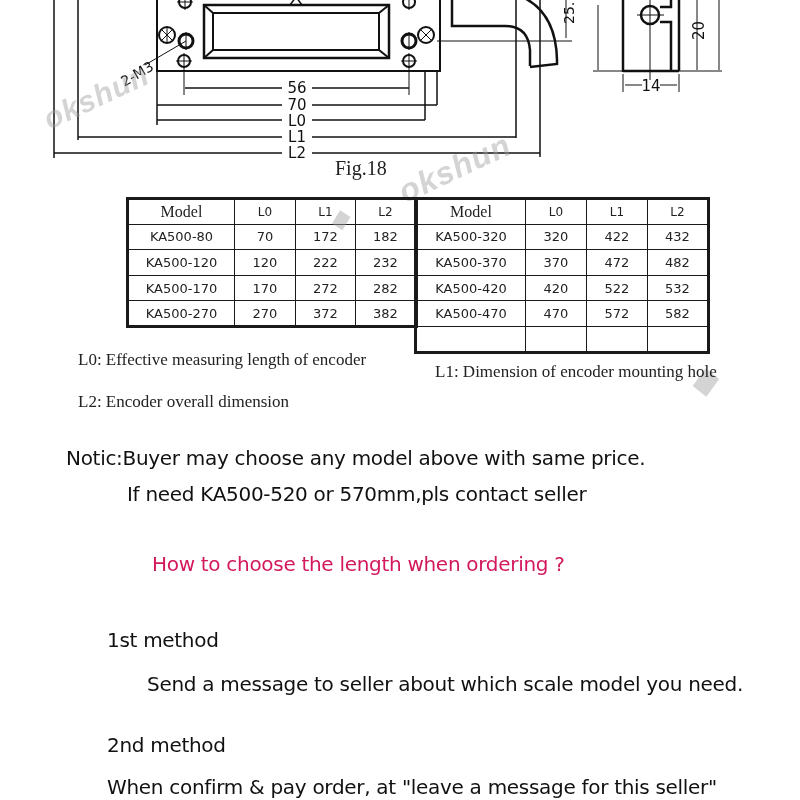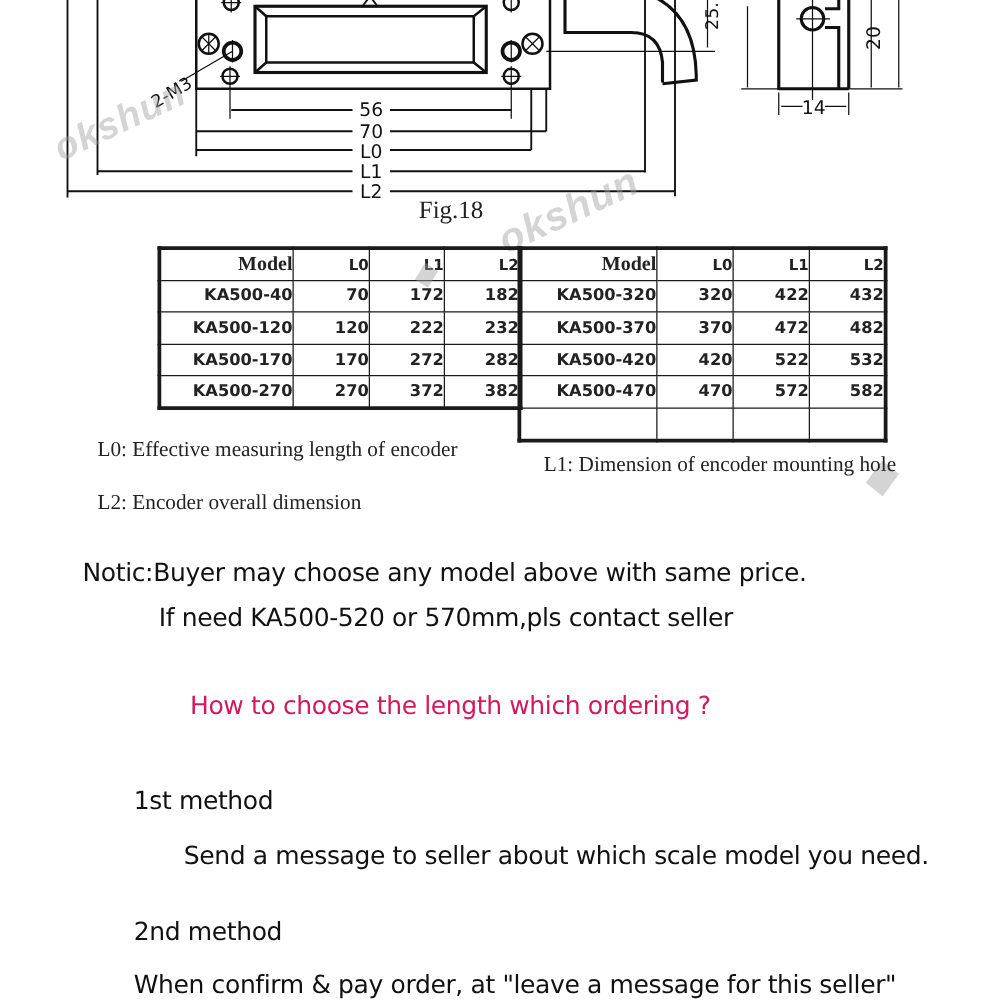--- a/index.html
+++ b/index.html
@@ -6,21 +6,21 @@
     html, body { width: 800px; height: 800px; background: #ffffff; overflow: hidden; }
     body { position: relative; font-family: "DejaVu Sans", sans-serif; color: #1a1a1a; }
 
     #drawing { position: absolute; left: 0; top: 0; width: 800px; height: 190px; }
     .watermark { position: absolute; font-family: "Liberation Sans", sans-serif; font-weight: bold; font-style: italic;
       color: rgba(160,160,160,0.45); letter-spacing: 1px; }
     .fig-label { position: absolute; left: 335px; top: 157px; font-family: "Liberation Serif", serif; font-size: 20px; color: #222; }
 
     .spec-table { position: absolute; top: 197px; border-collapse: collapse; border: 3px solid #1a1a1a;
       font-family: "DejaVu Sans", sans-serif; font-size: 13px; }
-    .spec-table td, .spec-table th { border: 1.5px solid #1a1a1a; text-align: right; height: 25.6px; font-weight: bold; color: #222; }
+    .spec-table td, .spec-table th { border: 1.5px solid #1a1a1a; text-align: center; height: 25.6px; font-weight: normal; color: #222; }
     .spec-table th.model-h { font-family: "Liberation Serif", serif; font-size: 16px; }
     .spec-table th.dim-h { font-size: 12px; }
     #table-left { left: 126px; }
     #table-left .c-model { width: 107px; } #table-left .c-l0 { width: 61px; } #table-left .c-l1 { width: 60px; } #table-left .c-l2 { width: 61px; }
     #table-right { left: 414px; }
     #table-right .c-model { width: 110px; } #table-right .c-l0 { width: 61px; } #table-right .c-l1 { width: 61px; } #table-right .c-l2 { width: 61px; }
 
     .legend-line { position: absolute; font-family: "Liberation Serif", serif; font-size: 17px; color: #222; white-space: nowrap; }
 
     .body-text { position: absolute; font-family: "DejaVu Sans", sans-serif; font-size: 20px; color: #111; white-space: nowrap; letter-spacing: -0.3px; }
@@ -140,21 +140,21 @@
 
 <table class="spec-table" id="table-left">
   <tbody>
       <tr>
     <th class="model-h c-model">Model</th>
     <th class="dim-h c-l0">L0</th>
     <th class="dim-h c-l1">L1</th>
     <th class="dim-h c-l2">L2</th>
   </tr>
   <tr>
-        <td>KA500-40</td>
+        <td>KA500-80</td>
         <td>70</td>
         <td>172</td>
         <td>182</td>
       </tr>
   <tr>
         <td>KA500-120</td>
         <td>120</td>
         <td>222</td>
         <td>232</td>
       </tr>
@@ -217,17 +217,17 @@
 <div class="watermark" style="left:330px;top:205px;font-size:24px;transform:rotate(-20deg);">◆</div>
 <div class="watermark" style="left:690px;top:360px;font-size:34px;transform:rotate(-15deg);">◆</div>
 
 <div class="legend-line" style="left:78px;top:350px;text-align:right;">L0: Effective measuring length of encoder</div>
 <div class="legend-line" style="left:435px;top:362px;">L1: Dimension of encoder mounting hole</div>
 <div class="legend-line" style="left:78px;top:392px;">L2: Encoder overall dimension</div>
 
 <div class="body-text" style="left:66px;top:446px;">Notic:Buyer may choose any model above with same price.</div>
 <div class="body-text" style="left:127px;top:482px;">If need KA500-520 or 570mm,pls contact seller</div>
 
-<div class="body-text pink" style="left: 152px; top: 552px; color: rgb(212, 24, 94);">How to choose the length which ordering ?</div>
+<div class="body-text pink" style="left: 152px; top: 552px; color: rgb(212, 24, 94);">How to choose the length when ordering ?</div>
 <div class="body-text" style="left:107px;top:628px;">1st method</div>
 <div class="body-text" style="left:107px;top:672px;margin-left:40px;">Send a message to seller about which scale model you need.</div>
 <div class="body-text" style="left:107px;top:733px;">2nd method</div>
 <div class="body-text" style="left:107px;top:775px;">When confirm &amp; pay order, at "leave a message for this seller"</div>
 
 </body></html>

